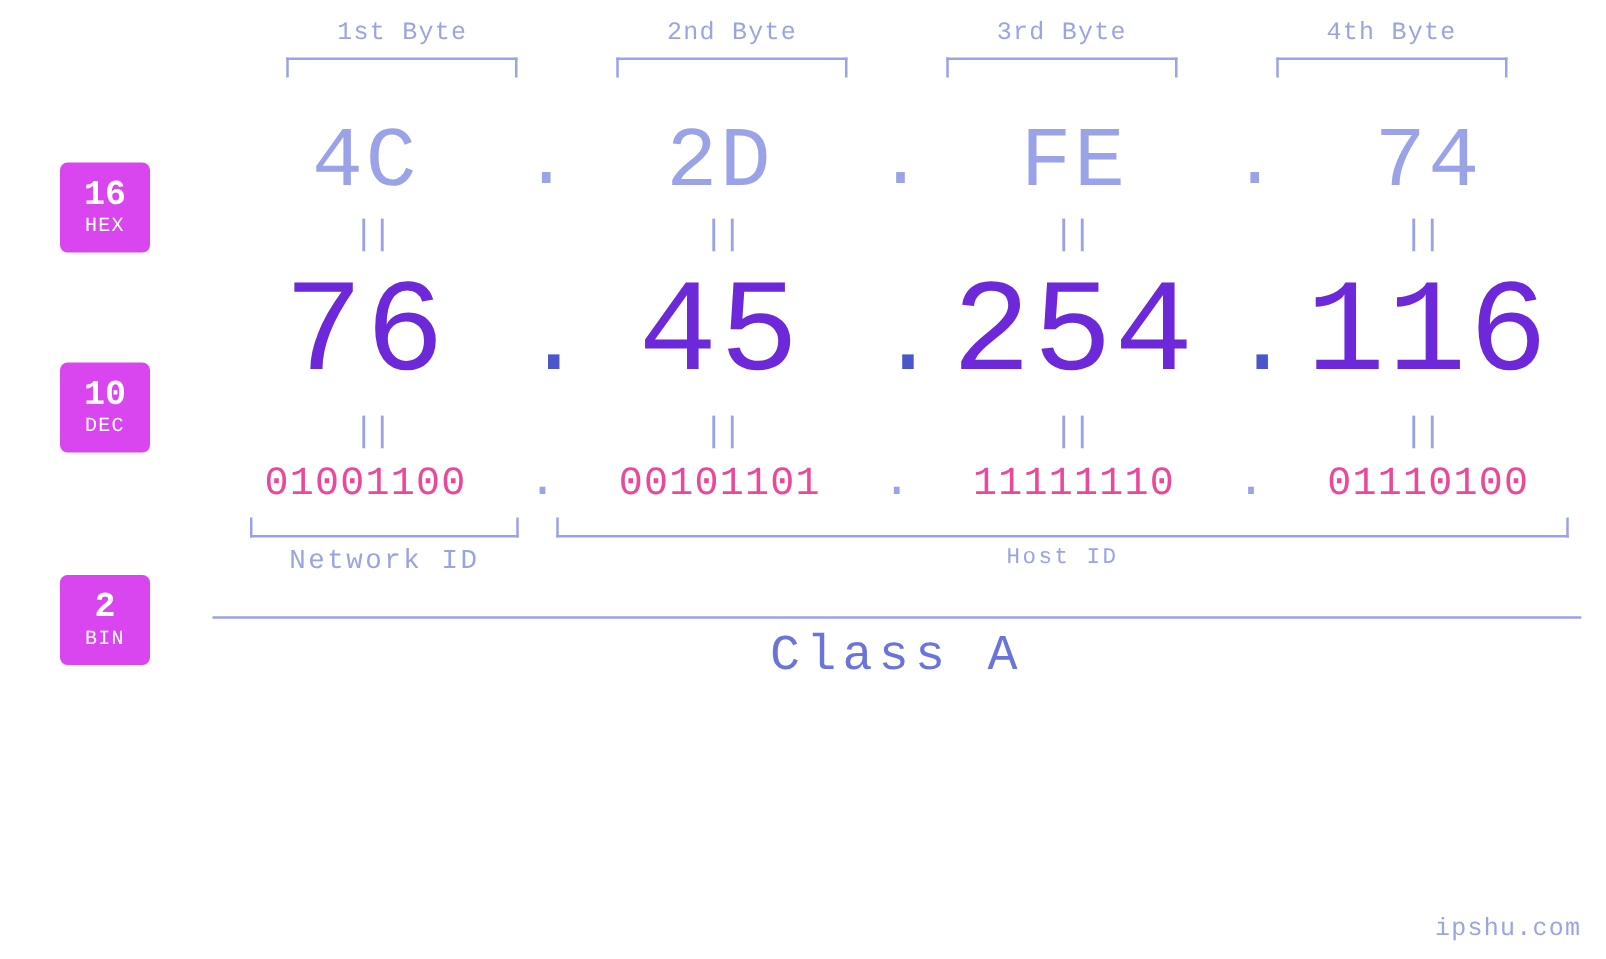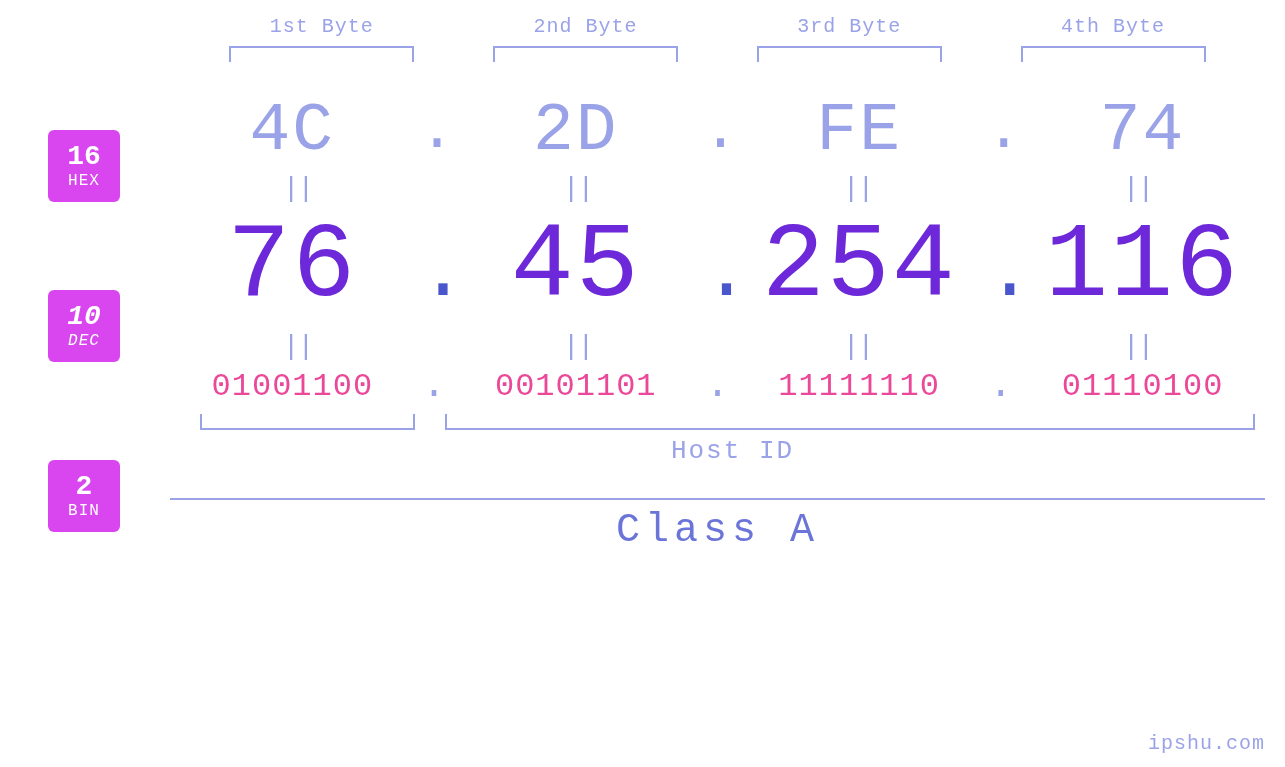--- a/index.html
+++ b/index.html
@@ -144,21 +144,20 @@
     .badge-hex {
       position: absolute;
       left: 48px;
       top: 130px;
     }
 
     .badge-dec {
       position: absolute;
       left: 48px;
       top: 290px;
-      font-style: italic;
     }
 
     .badge-bin {
       position: absolute;
       left: 48px;
       top: 460px;
     }
 
     .full-wrapper {
       position: relative;
@@ -282,21 +281,22 @@
         <span class="bin-value">01110100</span>
       </div>
     </div>
 
     <div style="display:flex; padding:0 20px; margin-top:8px;">
       <div style="width:215px; height:16px; border-bottom:2px solid #9BA3E8; border-left:2px solid #9BA3E8; border-right:2px solid #9BA3E8; margin-left:20px;"></div>
       <div style="flex:1; height:16px; border-bottom:2px solid #9BA3E8; border-left:2px solid #9BA3E8; border-right:2px solid #9BA3E8; margin-left:30px;"></div>
     </div>
 
     <div style="display:flex; padding:0 20px; margin-top:6px;">
-      <div style="flex:1; text-align:center; font-size:26px; color:#9BA3E8; letter-spacing:2px; margin-left:30px;">Host ID</div>
+      <div style="width:215px; text-align:center; font-size:22px; color:#9BA3E8; letter-spacing:2px; margin-left:20px;">Network ID</div>
+      <div style="flex:1; text-align:center; font-size:18px; color:#9BA3E8; letter-spacing:2px; margin-left:30px;">Host ID</div>
     </div>
 
     <div style="margin-top:16px; width:100%; padding:16px 10px;">
       <div style="border-bottom:2px solid #9BA3E8; width:100%;"></div>
       <div style="text-align:center; font-size:40px; color:#6B75D9; letter-spacing:5px; padding:8px 0;">Class A</div>
     </div>
 
   </div>
 
   <div class="watermark">ipshu.com</div>

